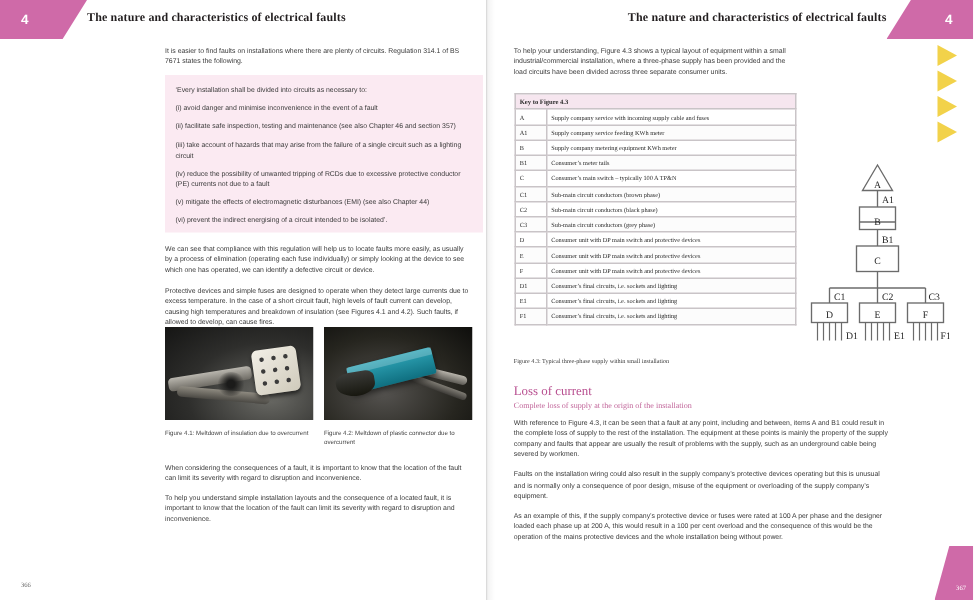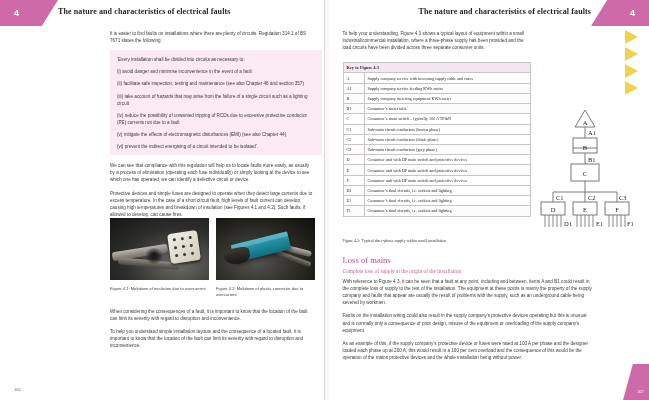--- a/index.html
+++ b/index.html
@@ -486,21 +486,21 @@
       </svg>
     </div>
 
     <div class="chevrons">
       <div class="chev c1"></div>
       <div class="chev c2"></div>
       <div class="chev c3"></div>
       <div class="chev c4"></div>
     </div>
 
-    <div class="h-loss">Loss of mains</div>
+    <div class="h-loss">Loss of current</div>
     <div class="h-complete">Complete loss of supply at the origin of the installation</div>
 
     <div class="rtext">
       <p>With reference to Figure 4.3, it can be seen that a fault at any point, including and between, items A and B1 could result in the complete loss of supply to the rest of the installation. The equipment at these points is mainly the property of the supply company and faults that appear are usually the result of problems with the supply, such as an underground cable being severed by workmen.</p>
       <p>Faults on the installation wiring could also result in the supply company’s protective devices operating but this is unusual and is normally only a consequence of poor design, misuse of the equipment or overloading of the supply company’s equipment.</p>
       <p>As an example of this, if the supply company’s protective device or fuses were rated at 100 A per phase and the designer loaded each phase up at 200 A, this would result in a 100 per cent overload and the consequence of this would be the operation of the mains protective devices and the whole installation being without power.</p>
     </div>
 
     <div class="folio-tab">
       <span>367</span>

